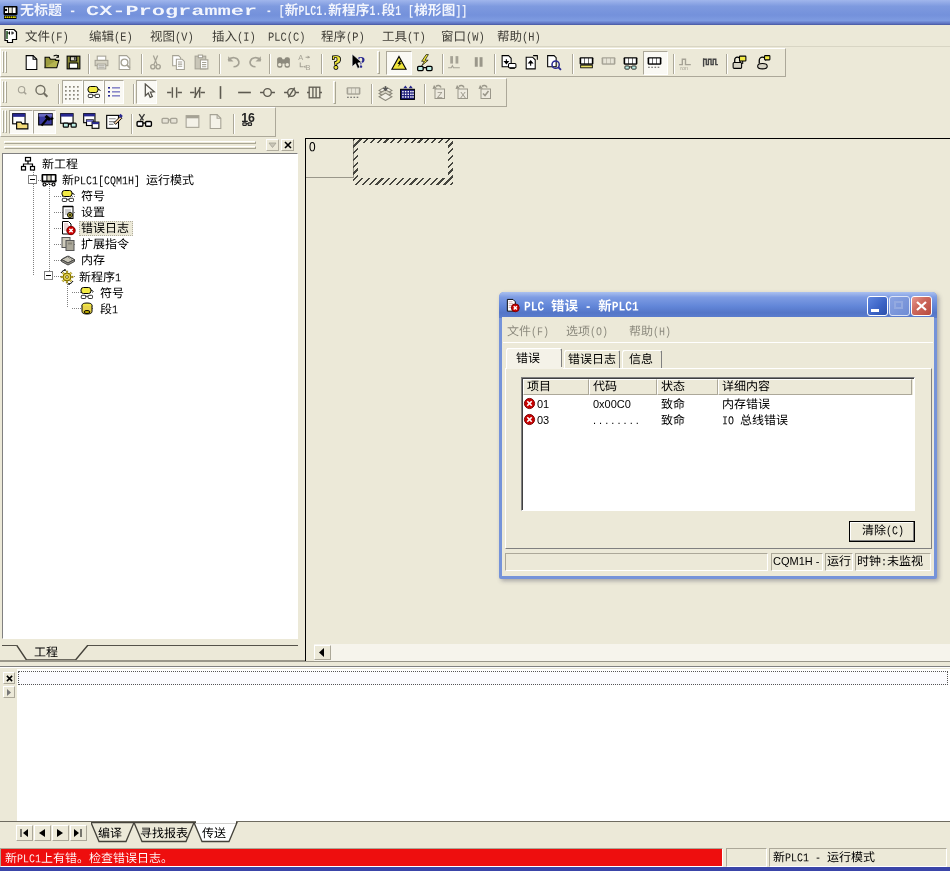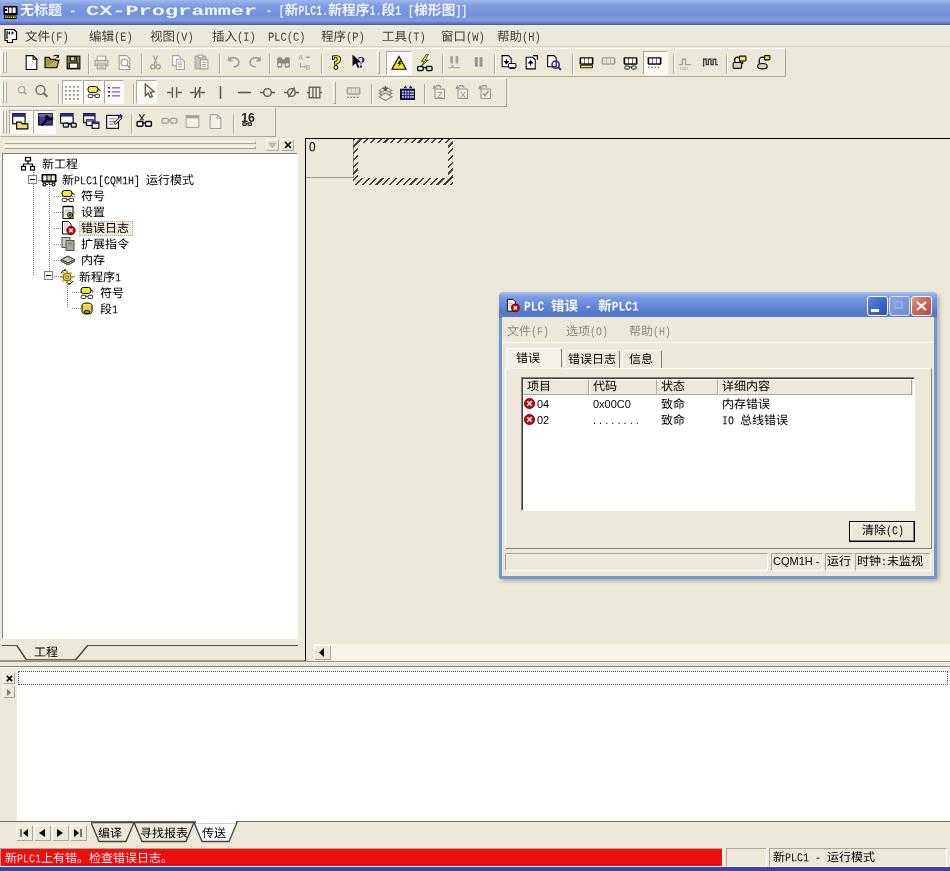--- a/index.html
+++ b/index.html
@@ -1105,41 +1105,41 @@
       <use href="#g104" transform="translate(0.0 10.3) scale(0.01200 -0.01200)"></use>
       <use href="#g105" transform="translate(12.0 10.3) scale(0.01200 -0.01200)"></use>
       <use href="#g75" transform="translate(24.0 10.3) scale(0.01200 -0.01200)"></use>
       <use href="#g106" transform="translate(36.0 10.3) scale(0.01200 -0.01200)"></use>
     </g>
   </svg>
 <svg class="i" style="left:523px;top:397px" width="13" height="13" viewBox="0 0 14 14">
     <circle cx="7" cy="7" r="5.5" fill="#C80000" stroke="#7a0000"></circle>
     <path d="M4.6 4.6l4.8 4.8M9.4 4.6 4.6 9.4" stroke="#fff" stroke-width="1.8"></path>
   </svg>
-<span style="left:537px;top:398px;font-family:'Liberation Sans',sans-serif;font-size:11px;letter-spacing:0px;color:#000">04</span>
+<span style="left:537px;top:398px;font-family:'Liberation Sans',sans-serif;font-size:11px;letter-spacing:0px;color:#000">01</span>
 <span style="left:593px;top:398px;font-family:'Liberation Sans',sans-serif;font-size:11px;letter-spacing:0px;color:#000">0x00C0</span>
 <svg class="t" style="left:661.0px;top:398.0px" width="26" height="15" viewBox="0 0 26 15">
     <g fill="#000">
       <use href="#g107" transform="translate(0.0 10.3) scale(0.01200 -0.01200)"></use>
       <use href="#g108" transform="translate(12.0 10.3) scale(0.01200 -0.01200)"></use>
     </g>
   </svg>
 <svg class="t" style="left:722.0px;top:398.0px" width="50" height="15" viewBox="0 0 50 15">
     <g fill="#000">
       <use href="#g75" transform="translate(0.0 10.3) scale(0.01200 -0.01200)"></use>
       <use href="#g76" transform="translate(12.0 10.3) scale(0.01200 -0.01200)"></use>
       <use href="#g67" transform="translate(24.0 10.3) scale(0.01200 -0.01200)"></use>
       <use href="#g68" transform="translate(36.0 10.3) scale(0.01200 -0.01200)"></use>
     </g>
   </svg>
 <svg class="i" style="left:523px;top:413px" width="13" height="13" viewBox="0 0 14 14">
     <circle cx="7" cy="7" r="5.5" fill="#C80000" stroke="#7a0000"></circle>
     <path d="M4.6 4.6l4.8 4.8M9.4 4.6 4.6 9.4" stroke="#fff" stroke-width="1.8"></path>
   </svg>
-<span style="left:537px;top:414px;font-family:'Liberation Sans',sans-serif;font-size:11px;letter-spacing:0px;color:#000">02</span>
+<span style="left:537px;top:414px;font-family:'Liberation Sans',sans-serif;font-size:11px;letter-spacing:0px;color:#000">03</span>
 <span style="left:593px;top:414px;font-family:'Liberation Sans',sans-serif;font-size:11px;letter-spacing:0px;color:#000">. . . . . . . .</span>
 <svg class="t" style="left:661.0px;top:414.0px" width="26" height="15" viewBox="0 0 26 15">
     <g fill="#000">
       <use href="#g107" transform="translate(0.0 10.3) scale(0.01200 -0.01200)"></use>
       <use href="#g108" transform="translate(12.0 10.3) scale(0.01200 -0.01200)"></use>
     </g>
   </svg>
 <svg class="t" style="left:722.0px;top:414.0px" width="68" height="15" viewBox="0 0 68 15">
     <g fill="#000">
       <use href="#g38" transform="translate(0.0 10.3) scale(0.00488 -0.00586)"></use>

